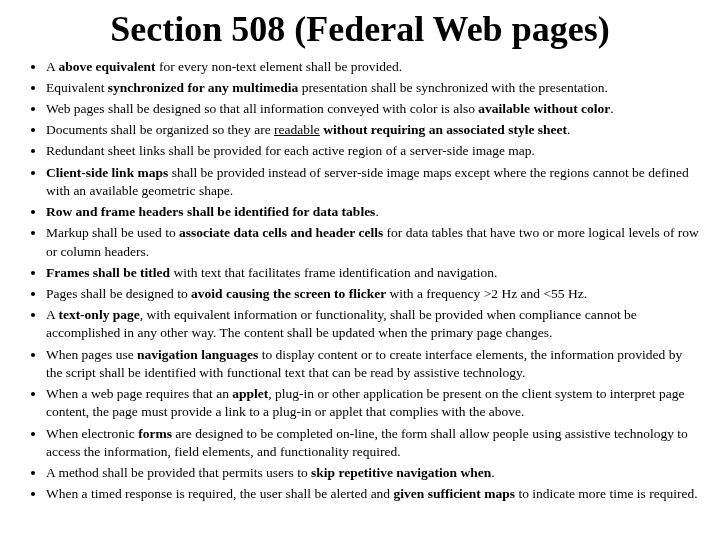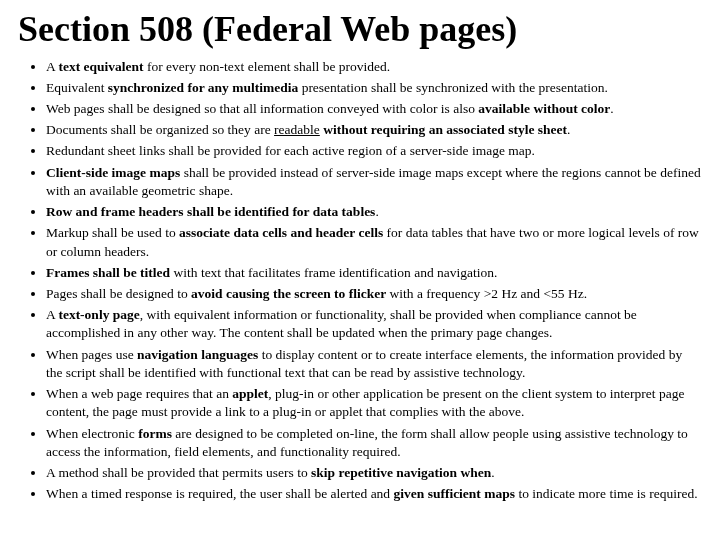--- a/index.html
+++ b/index.html
@@ -12,46 +12,47 @@
       font-family: "Times New Roman", Times, serif;
       font-size: 13.5px;
       color: #000000;
       width: 720px;
       min-height: 540px;
       padding: 10px 18px 10px 18px;
     }
     h1 {
       font-size: 36px;
       font-weight: bold;
+      text-align: center;
       margin-bottom: 8px;
       font-family: "Times New Roman", Times, serif;
       line-height: 1.1;
     }
     ul {
       list-style: disc;
       padding-left: 28px;
     }
     li {
       margin-bottom: 3px;
       line-height: 1.35;
     }
     .bold-underline { font-weight: normal; text-decoration: underline; text-align: center; }
   </style>
 </head>
 <body>
 
 <h1>Section 508 (Federal Web pages)</h1>
 
 <ul id="requirements-list">
-<li>A <strong>text equivalent</strong> for every non-text element shall be provided.</li>
+<li>A <strong>above equivalent</strong> for every non-text element shall be provided.</li>
     <li>Equivalent <strong>synchronized for any multimedia</strong> presentation shall be synchronized with the presentation.</li>
     <li>Web pages shall be designed so that all information conveyed with color is also <strong>available without color</strong>.</li>
     <li>Documents shall be organized so they are <span class="bold-underline">readable</span> <strong>without requiring an associated style sheet</strong>.</li>
     <li>Redundant sheet links shall be provided for each active region of a server-side image map.</li>
-    <li><strong>Client-side image maps</strong> shall be provided instead of server-side image maps except where the regions cannot be defined with an available geometric shape.</li>
+    <li><strong>Client-side link maps</strong> shall be provided instead of server-side image maps except where the regions cannot be defined with an available geometric shape.</li>
     <li><strong>Row and frame headers shall be identified for data tables</strong>.</li>
     <li>Markup shall be used to <strong>associate data cells and header cells</strong> for data tables that have two or more logical levels of row or column headers.</li>
     <li><strong>Frames shall be titled</strong> with text that facilitates frame identification and navigation.</li>
     <li>Pages shall be designed to <strong>avoid causing the screen to flicker</strong> with a frequency &gt;2 Hz and &lt;55 Hz.</li>
     <li>A <strong>text-only page</strong>, with equivalent information or functionality, shall be provided when compliance cannot be accomplished in any other way. The content shall be updated when the primary page changes.</li>
     <li>When pages use <strong>navigation languages</strong> to display content or to create interface elements, the information provided by the script shall be identified with functional text that can be read by assistive technology.</li>
     <li>When a web page requires that an <strong>applet</strong>, plug-in or other application be present on the client system to interpret page content, the page must provide a link to a plug-in or applet that complies with the above.</li>
     <li>When electronic <strong>forms</strong> are designed to be completed on-line, the form shall allow people using assistive technology to access the information, field elements, and functionality required.</li>
     <li>A method shall be provided that permits users to <strong>skip repetitive navigation when</strong>.</li>
     <li>When a timed response is required, the user shall be alerted and <strong>given sufficient maps</strong> to indicate more time is required.</li>

